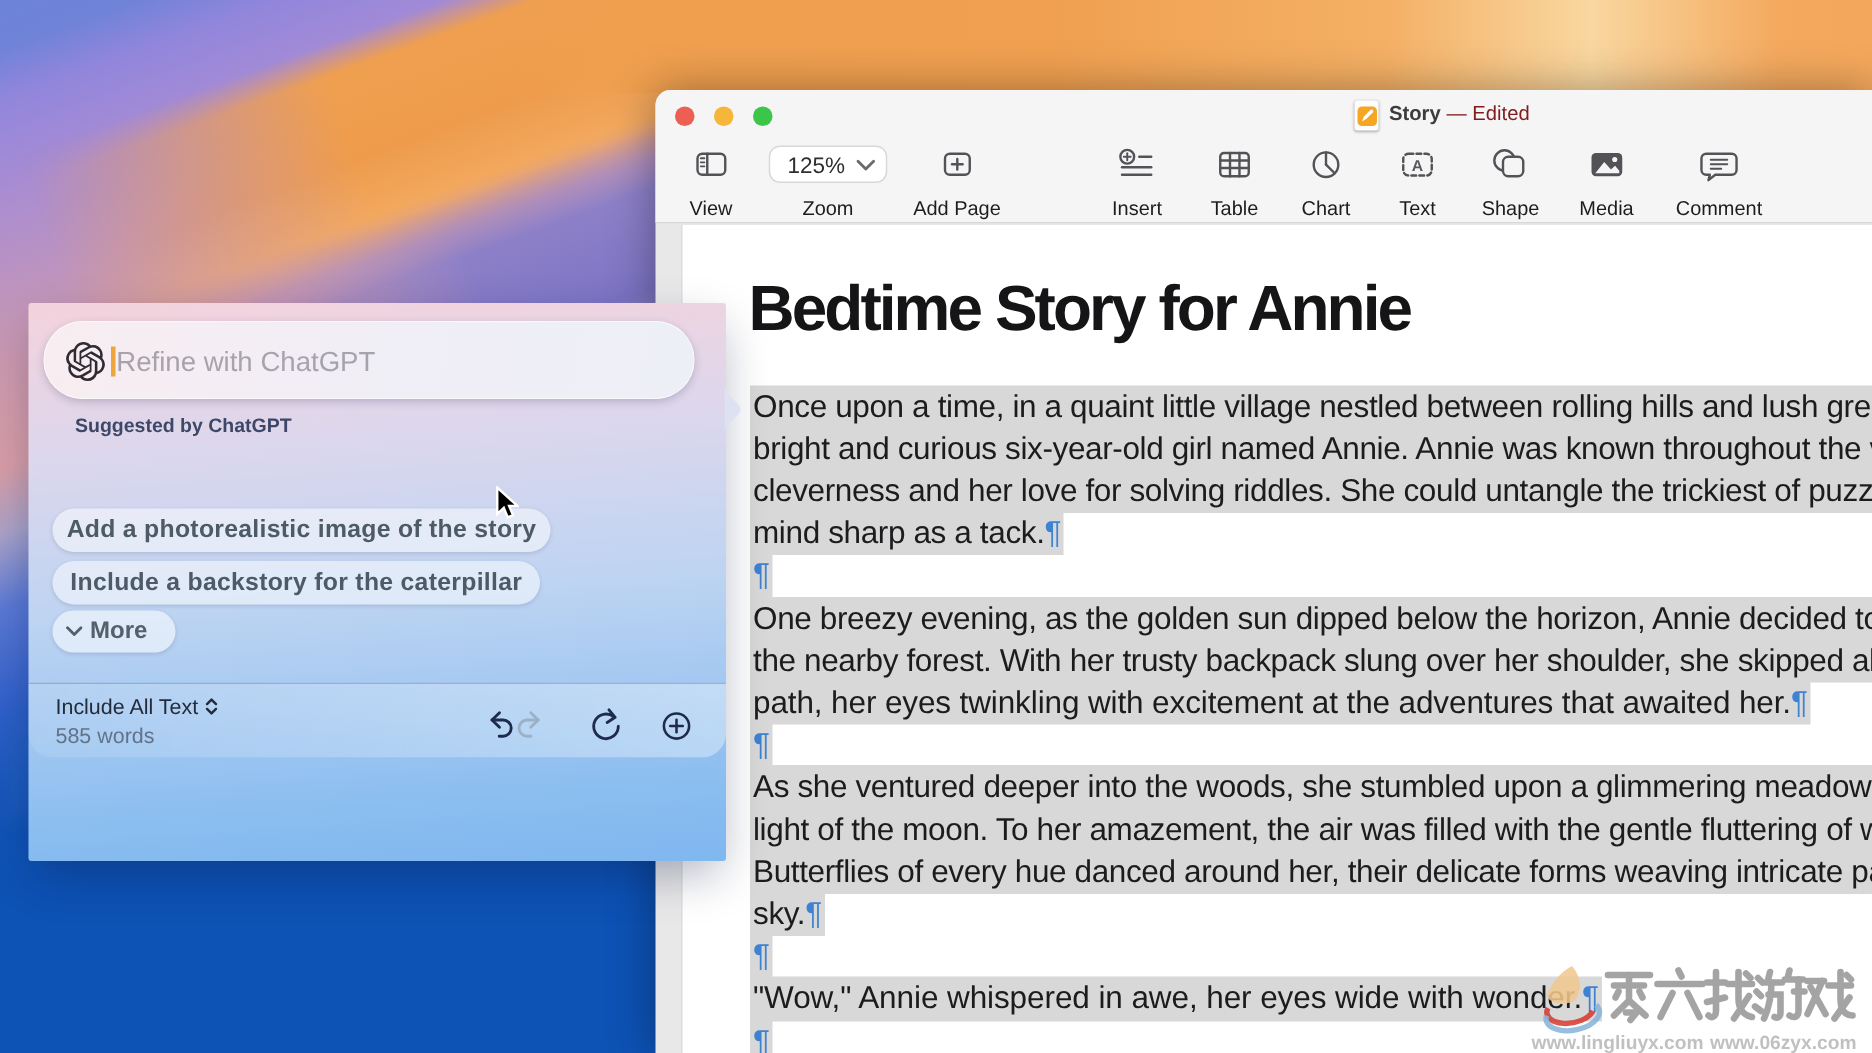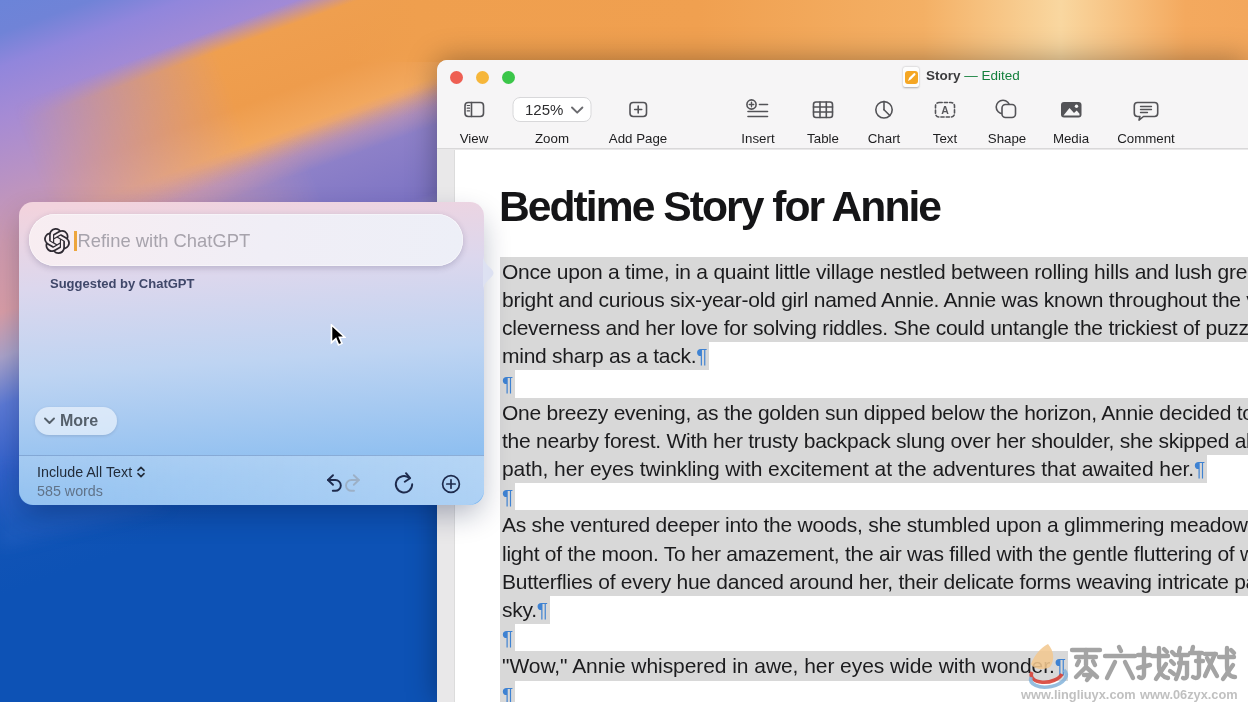--- a/index.html
+++ b/index.html
@@ -92,21 +92,21 @@
 
     <div class="abs" style="left:13px;top:11px;width:13px;height:13px;border-radius:50%;background:#ee5f53;"></div>
     <div class="abs" style="left:39px;top:11px;width:13px;height:13px;border-radius:50%;background:#f6b63a;"></div>
     <div class="abs" style="left:65px;top:11px;width:13px;height:13px;border-radius:50%;background:#3bc649;"></div>
 
     <div class="abs" style="left:466px;top:7px;width:16px;height:20px;background:#fdfdfd;border-radius:2px;box-shadow:0 0.5px 2px rgba(0,0,0,.3);"></div>
     <div class="abs" style="left:467.5px;top:10.5px;width:13px;height:13px;background:#f5a623;border-radius:3px;"></div>
     <svg class="abs" style="left:467.5px;top:10.5px;" width="13" height="13" viewBox="0 0 13 13">
         <path d="M3 10 L4.2 6.8 L8.6 2.4 a1.1 1.1 0 0 1 1.6 1.6 L5.8 8.4 Z" fill="#ffffff"></path>
       </svg>
-    <div class="abs" style="left:489px;top:8px;font-size:13.5px;font-weight:bold;color:#3c3c3e;">Story <span style="color:#15803d;font-weight:normal;">— Edited</span></div>
+    <div class="abs" style="left:489px;top:8px;font-size:13.5px;font-weight:bold;color:#3c3c3e;">Story <span style="color:#7f1d1d;font-weight:normal;">— Edited</span></div>
 
     <svg class="abs" style="left:0;top:36px;" width="811" height="53" viewBox="0 0 811 53">
       <g fill="none" stroke="#535357" stroke-width="1.6" stroke-linecap="round" stroke-linejoin="round">
 
         <rect x="28" y="6.5" width="18.5" height="14" rx="3.2"></rect>
         <line x1="34.5" y1="6.5" x2="34.5" y2="20.5"></line>
         <line x1="30.2" y1="9.5" x2="32.6" y2="9.5" stroke-width="1.2"></line>
         <line x1="30.2" y1="12.2" x2="32.6" y2="12.2" stroke-width="1.2"></line>
         <line x1="30.2" y1="14.9" x2="32.6" y2="14.9" stroke-width="1.2"></line>
 
@@ -180,31 +180,33 @@
     <div><span class="hl"><span class="pil">¶</span></span></div>
     <div><span class="hl">As she ventured deeper into the woods, she stumbled upon a glimmering meadow bathed</span></div>
     <div><span class="hl">light of the moon. To her amazement, the air was filled with the gentle fluttering of wings.</span></div>
     <div><span class="hl">Butterflies of every hue danced around her, their delicate forms weaving intricate patterns</span></div>
     <div><span class="hl">sky.<span class="pil">¶</span></span></div>
     <div><span class="hl"><span class="pil">¶</span></span></div>
     <div style="letter-spacing:-0.06px;"><span class="hl">"Wow," Annie whispered in awe, her eyes wide with wonder.<span class="pil">¶</span></span></div>
     <div><span class="hl"><span class="pil">¶</span></span></div>
   </div>
 
-  <div class="abs" id="panel" style="left:19px;top:202px;width:465px;height:303px;border-radius:14px;background:linear-gradient(176deg,#f2d3dd 2%,#dcd7ed 26%,#bed4f2 52%,#8cbef0 86%,#7fb7ef 100%);box-shadow:0 12px 30px -4px rgba(10,20,60,.33);">
+  <div class="abs" id="panel" style="left:19px;top:202px;width:465px;height:372px;border-radius:2px;background:linear-gradient(176deg,#f2d3dd 2%,#dcd7ed 26%,#bed4f2 52%,#8cbef0 86%,#7fb7ef 100%);box-shadow:0 12px 30px -4px rgba(10,20,60,.33);">
 
     <div class="abs" style="left:9.5px;top:12px;width:434px;height:52px;border-radius:26px;background:linear-gradient(100deg,#f8edf1 0%,#f0eef6 55%,#edeff7 100%);box-shadow:0 2px 6px rgba(40,40,80,.22), inset 0 0 0 0.5px rgba(255,255,255,.8);"></div>
     <svg class="abs" style="left:25px;top:26px;" width="26" height="26" viewBox="0 0 24 24" fill="#2f2b33">
       <path d="M22.2819 9.8211a5.9847 5.9847 0 0 0-.5157-4.9108 6.0462 6.0462 0 0 0-6.5098-2.9A6.0651 6.0651 0 0 0 4.9807 4.1818a5.9847 5.9847 0 0 0-3.9977 2.9 6.0462 6.0462 0 0 0 .7427 7.0966 5.98 5.98 0 0 0 .511 4.9107 6.051 6.051 0 0 0 6.5146 2.9001A5.9847 5.9847 0 0 0 13.2599 24a6.0557 6.0557 0 0 0 5.7718-4.2058 5.9894 5.9894 0 0 0 3.9977-2.9001 6.0557 6.0557 0 0 0-.7475-7.0729zm-9.022 12.6081a4.4755 4.4755 0 0 1-2.8764-1.0408l.1419-.0804 4.7783-2.7582a.7948.7948 0 0 0 .3927-.6813v-6.7369l2.02 1.1686a.071.071 0 0 1 .038.052v5.5826a4.504 4.504 0 0 1-4.4945 4.4944zm-9.6607-4.1254a4.4708 4.4708 0 0 1-.5346-3.0137l.142.0852 4.783 2.7582a.7712.7712 0 0 0 .7806 0l5.8428-3.3685v2.3324a.0804.0804 0 0 1-.0332.0615L9.74 19.9502a4.4992 4.4992 0 0 1-6.1408-1.6464zM2.3408 7.8956a4.485 4.485 0 0 1 2.3655-1.9728V11.6a.7664.7664 0 0 0 .3879.6765l5.8144 3.3543-2.0201 1.1685a.0757.0757 0 0 1-.071 0l-4.8303-2.7865A4.504 4.504 0 0 1 2.3408 7.8956zm16.5963 3.8558L13.1038 8.364 15.1192 7.2a.0757.0757 0 0 1 .071 0l4.8303 2.7913a4.4944 4.4944 0 0 1-.6765 8.1042v-5.6772a.79.79 0 0 0-.407-.667zm2.0107-3.0231l-.142-.0852-4.7735-2.7818a.7759.7759 0 0 0-.7854 0L9.409 9.2297V6.8974a.0662.0662 0 0 1 .0284-.0615l4.8303-2.7866a4.4992 4.4992 0 0 1 6.6802 4.66zM8.3065 12.863l-2.02-1.1638a.0804.0804 0 0 1-.038-.0567V6.0742a4.4992 4.4992 0 0 1 7.3757-3.4537l-.142.0805L8.704 5.459a.7948.7948 0 0 0-.3927.6813zm1.0976-2.3654l2.602-1.4998 2.6069 1.4998v2.9994l-2.5974 1.4997-2.6067-1.4997Z"></path>
     </svg>
     <div class="abs" style="left:55px;top:29px;width:2.6px;height:20px;background:#eda63d;"></div>
     <div class="abs" style="left:58.5px;top:27.5px;font-size:18.4px;color:#a7a3ac;">Refine with ChatGPT</div>
 
     <div class="abs" style="left:31px;top:74px;font-size:13px;font-weight:bold;color:#3f4769;">Suggested by ChatGPT</div>
 
+    <div class="abs pill2" style="left:16px;top:136.5px;width:332px;height:29px;border-radius:14.5px;background:rgba(255,255,255,.5);color:#4d5b66;font-size:16.5px;letter-spacing:0.2px;font-weight:bold;line-height:29px;text-align:center;box-shadow:0 1px 3px rgba(60,60,90,.18);">Add a photorealistic image of the story</div>
+    <div class="abs" style="left:16px;top:172px;width:325px;height:29px;border-radius:14.5px;background:rgba(255,255,255,.5);color:#4d5b66;font-size:16.5px;letter-spacing:0.2px;font-weight:bold;line-height:29px;text-align:center;box-shadow:0 1px 3px rgba(60,60,90,.18);">Include a backstory for the caterpillar</div>
     <div class="abs" style="left:16px;top:205px;width:82px;height:27.5px;border-radius:14px;background:rgba(255,255,255,.55);color:#55606b;font-size:16px;font-weight:bold;line-height:27.5px;box-shadow:0 1px 3px rgba(60,60,90,.18);"><svg style="position:absolute;left:9px;top:10px;" width="11" height="8" viewBox="0 0 11 8">
           <path d="M1 1.5 L5.5 6 L10 1.5" fill="none" stroke="#55606b" stroke-width="1.9" stroke-linecap="round" stroke-linejoin="round"></path>
         </svg><span style="margin-left:25px;">More</span></div>
 
     <div class="abs" style="left:0;top:253px;width:465px;height:50px;border-radius:0 0 16px 16px;background:linear-gradient(90deg,rgba(255,255,255,.10),rgba(255,255,255,.36));border-top:1px solid rgba(80,115,170,.40);"></div>
     <div class="abs" style="left:18px;top:262px;font-size:14.3px;color:#222c3a;">Include All Text <svg width="10" height="12" viewBox="0 0 10 12" style="vertical-align:-1px;">
           <path d="M2 4.4 L5 1.4 L8 4.4 M2 7.6 L5 10.6 L8 7.6" fill="none" stroke="#222c3a" stroke-width="1.6" stroke-linecap="round" stroke-linejoin="round"></path>
         </svg></div>
     <div class="abs" style="left:18px;top:281px;font-size:14.3px;color:#607389;">585 words</div>
 

